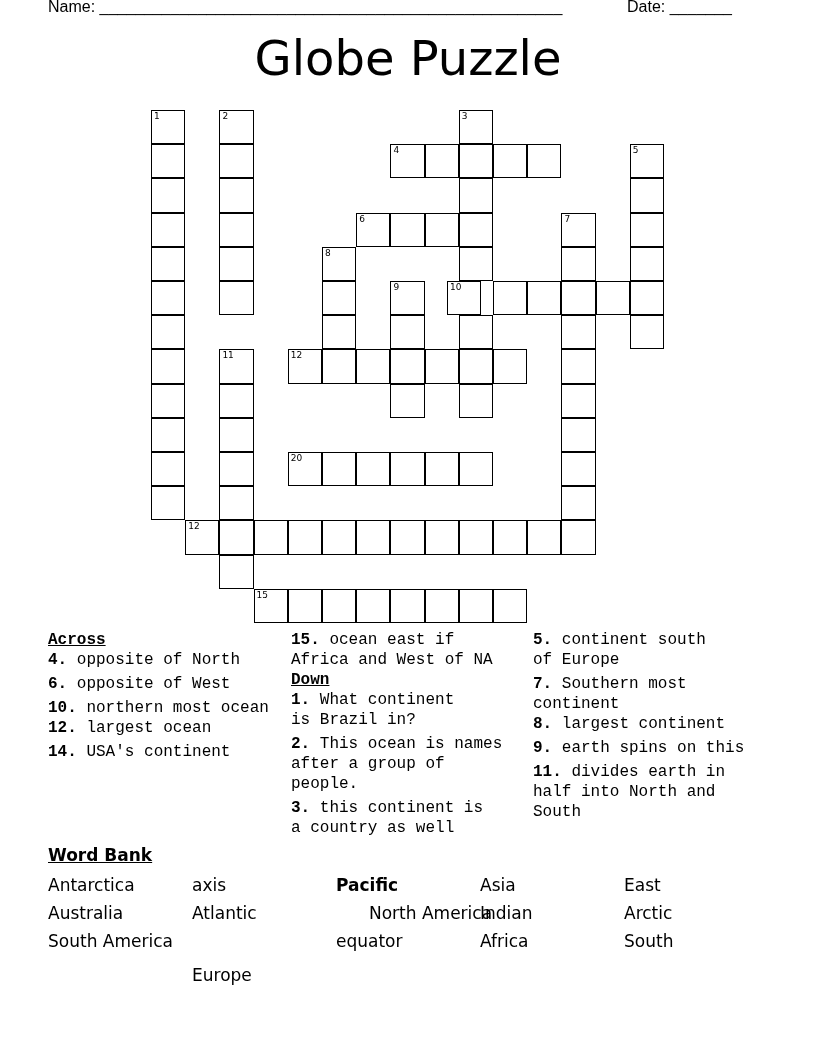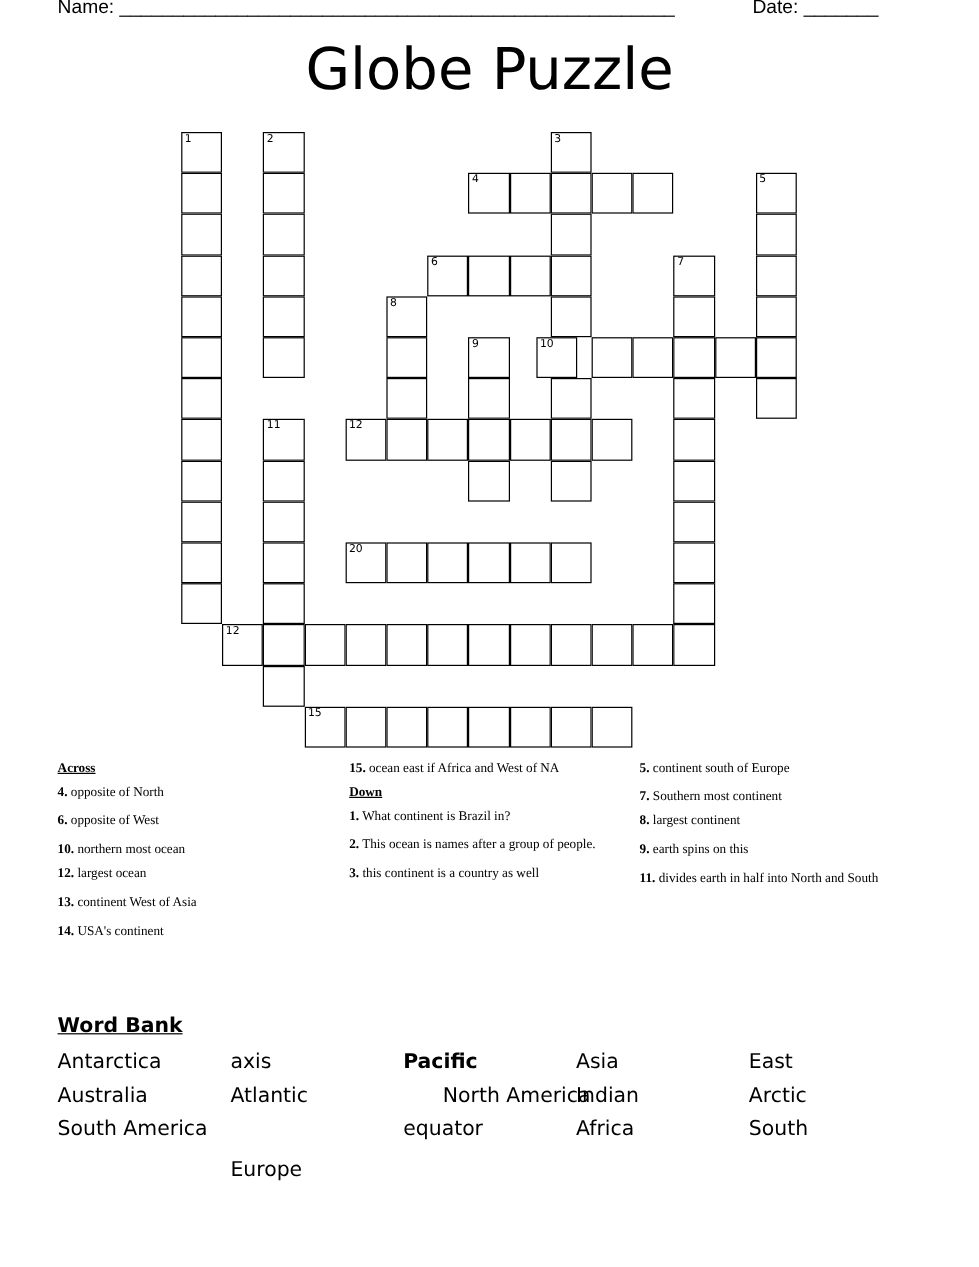--- a/index.html
+++ b/index.html
@@ -3,21 +3,21 @@
 <meta charset="utf-8">
 <style>
   html, body { margin: 0; padding: 0; background: #ffffff; }
   body { width: 816px; height: 1056px; position: relative; overflow: hidden; font-family: "DejaVu Sans", sans-serif; color: #000; }
   .header-line { position: absolute; top: -2px; left: 48px; font-family: "Liberation Sans", sans-serif; font-size: 16px; white-space: pre; }
   .date-line { position: absolute; top: -2px; left: 627px; font-family: "Liberation Sans", sans-serif; font-size: 16px; white-space: pre; }
   .title { position: absolute; top: 30px; left: 0; width: 816px; text-align: center; font-family: "DejaVu Sans", sans-serif; font-size: 48px; font-weight: normal; }
   .grid { position: absolute; left: 0; top: 0; width: 816px; height: 640px; }
   .cell { position: absolute; width: 34.2px; height: 34.2px; box-sizing: border-box; border: 1.5px solid #000; background: #fff; }
   .cell .num { position: absolute; top: 0px; left: 2px; font-size: 9px; font-family: "DejaVu Sans", sans-serif; line-height: 11px; }
-  .clues { position: absolute; font-size: 11px; line-height: 20px; font-family: Liberation Serif, serif; }
+  .clues { position: absolute; font-size: 16px; line-height: 20px; font-family: Liberation Mono, monospace; }
   .clues .hdr { font-weight: bold; text-decoration: underline; }
   .clues .clue { margin-bottom: 4px; }
   .clues .clue b { font-weight: bold; }
   .wordbank-title { position: absolute; left: 48px; top: 845px; font-size: 17px; font-weight: bold; text-decoration: underline; }
   .wb-item { position: absolute; font-size: 17px; }
 </style>
 </head>
 <body>
 
 <div class="header-line">Name: ____________________________________________________</div>
@@ -152,21 +152,20 @@
     <div class="cell" style="left: 458.8px; top: 588.8px;"></div>
     <div class="cell" style="left: 493px; top: 588.8px;"></div>
   </div>
 
 <div class="clues" style="left:48px; top:630px; width:230px;">
   <div class="hdr">Across</div>
   <div class="clue"><b>4.</b><span> opposite of North</span></div>
   <div class="clue"><b>6.</b><span> opposite of West</span></div>
   <div class="clue" style="margin-bottom:0"><b>10.</b><span> northern most ocean</span></div>
   <div class="clue"><b>12.</b><span> largest ocean</span></div>
-  <div class="clue" style="width:210px"><b>13.</b><span> continent West of Asia</span></div>
   <div class="clue"><b>14.</b><span> USA's continent</span></div>
 </div>
 
 <div class="clues" style="left:291px; top:630px; width:225px;">
   <div class="clue" style="margin-bottom:0"><b>15.</b><span> ocean east if Africa and West of NA</span></div>
   <div class="hdr">Down</div>
   <div class="clue" style="width:190px"><b>1.</b><span> What continent is Brazil in?</span></div>
   <div class="clue"><b>2.</b><span> This ocean is names after a group of people.</span></div>
   <div class="clue" style="width:200px"><b>3.</b><span> this continent is a country as well</span></div>
 </div>

